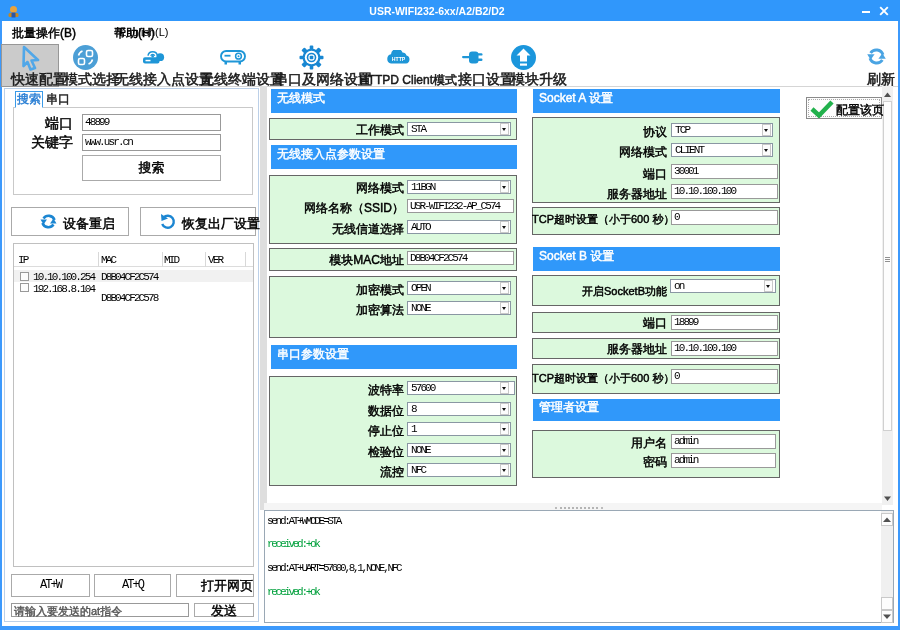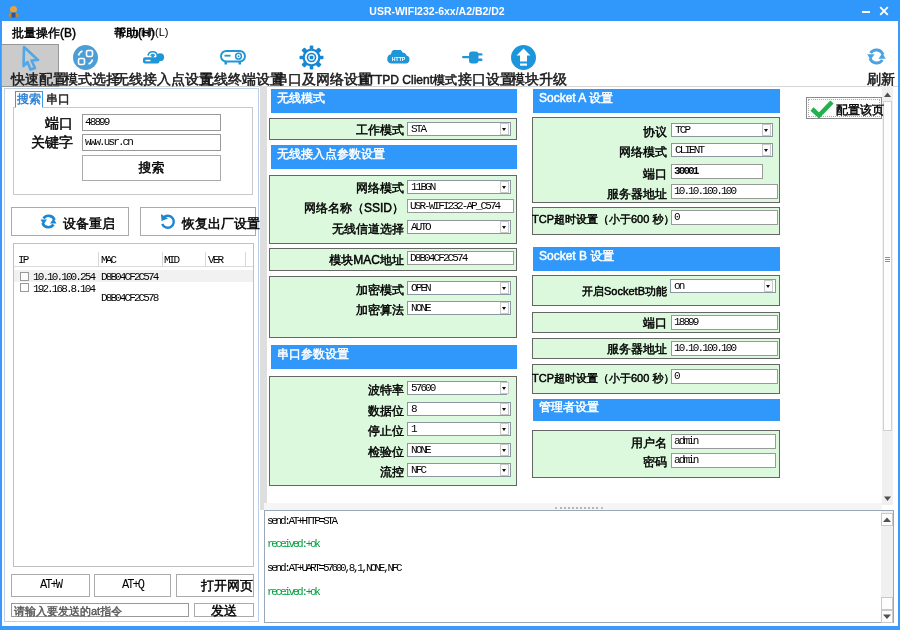--- a/index.html
+++ b/index.html
@@ -223,21 +223,21 @@
 <div class="lbl" style="left:269px;top:282px;width:135px;">加密模式</div>
 <div class="dd" style="left:407px;top:281px;width:104px;">OPEN</div>
 <div class="ddb" style="left:500px;top:282px;"></div>
 <div class="lbl" style="left:269px;top:302px;width:135px;">加密算法</div>
 <div class="dd" style="left:407px;top:301px;width:104px;">NONE</div>
 <div class="ddb" style="left:500px;top:302px;"></div>
 
 <div class="hdr" style="left:271px;top:345px;width:246px;">串口参数设置</div>
 <div class="gbox" style="left:269px;top:376px;width:248px;height:110px;"></div>
 <div class="lbl" style="left:269px;top:382px;width:135px;">波特率</div>
-<div class="dd" style="left:407px;top:381px;width:100px;">57600</div>
+<div class="dd" style="left:407px;top:381px;width:108px;">57600</div>
 <div class="ddb" style="left:500px;top:382px;"></div>
 <div class="lbl" style="left:269px;top:403px;width:135px;">数据位</div>
 <div class="dd" style="left:407px;top:402px;width:104px;">8</div>
 <div class="ddb" style="left:500px;top:403px;"></div>
 <div class="lbl" style="left:269px;top:423px;width:135px;">停止位</div>
 <div class="dd" style="left:407px;top:422px;width:104px;">1</div>
 <div class="ddb" style="left:500px;top:423px;"></div>
 <div class="lbl" style="left:269px;top:444px;width:135px;">检验位</div>
 <div class="dd" style="left:407px;top:443px;width:104px;">NONE</div>
 <div class="ddb" style="left:500px;top:444px;"></div>
@@ -247,21 +247,21 @@
 
 <div class="hdr" style="left:533px;top:89px;width:247px;">Socket A 设置</div>
 <div class="gbox" style="left:532px;top:117px;width:248px;height:86px;"></div>
 <div class="lbl" style="left:532px;top:124px;width:135px;">协议</div>
 <div class="dd" style="left:671px;top:123px;width:102px;">TCP</div>
 <div class="ddb" style="left:762px;top:124px;"></div>
 <div class="lbl" style="left:532px;top:144px;width:135px;">网络模式</div>
 <div class="dd" style="left:671px;top:143px;width:102px;">CLIENT</div>
 <div class="ddb" style="left:762px;top:144px;"></div>
 <div class="lbl" style="left:532px;top:166px;width:135px;">端口</div>
-<div class="inp" style="left:671px;top:164px;width:92px;font-weight:bold;">30001</div>
+<div class="inp" style="left:671px;top:164px;width:107px;">30001</div>
 <div class="lbl" style="left:532px;top:186px;width:135px;">服务器地址</div>
 <div class="inp" style="left:671px;top:184px;width:107px;">10.10.100.100</div>
 
 <div class="gbox" style="left:532px;top:207px;width:248px;height:28px;"></div>
 <div class="lbl" style="left:532px;top:212px;width:135px;font-size:11px;">TCP超时设置（小于600 秒）</div>
 <div class="inp" style="left:671px;top:210px;width:107px;">0</div>
 
 <div class="hdr" style="left:533px;top:247px;width:247px;">Socket B 设置</div>
 <div class="gbox" style="left:532px;top:275px;width:248px;height:31px;"></div>
 <div class="lbl" style="left:532px;top:284px;width:135px;font-size:11px;">开启SocketB功能</div>
@@ -288,21 +288,21 @@
 <div class="inp" style="left:671px;top:453px;width:105px;">admin</div>
 
 <div class="abs" style="left:806px;top:97px;width:76px;height:22px;border:1px solid #8a8a8a;background:#fdfdfd;"></div>
 <div class="abs" style="left:808px;top:99px;width:72px;height:18px;border:1px dotted #aaa;"></div>
 <svg class="abs" style="left:810px;top:100px;" width="24" height="18">
     <path d="M2 9 L9 15.5 L22 2" fill="none" stroke="#22b14c" stroke-width="4.5"></path>
   </svg>
 <div class="abs" style="left:836px;top:102px;font-size:12px;-webkit-text-stroke:0.45px #000;">配置该页</div>
 
 <div class="abs" style="left:264px;top:510px;width:630px;height:113px;border:1px solid #9aa8b5;background:#fff;"></div>
-<div class="log" style="left:267px;top:515px;">send:AT+HTTP=STA</div>
+<div class="log" style="left:267px;top:515px;">send:AT+WMODE=STA</div>
 <div class="log" style="left:267px;top:538px;color:#00a03c;">received:+ok</div>
 <div class="log" style="left:267px;top:562px;">send:AT+UART=57600,8,1,NONE,NFC</div>
 <div class="log" style="left:267px;top:586px;color:#00a03c;">received:+ok</div>
 
 <div class="abs" style="left:881px;top:511px;width:12px;height:111px;background:#f0f0f0;"></div>
 <div class="abs" style="left:881px;top:513px;width:12px;height:13px;background:#fdfdfd;border:1px solid #c9c9c9;"></div>
 <svg class="abs" style="left:883px;top:517px;" width="8" height="6">
     <path d="M0 5 L4 0.5 L8 5 Z" fill="#505050"></path>
   </svg>
 <div class="abs" style="left:881px;top:597px;width:12px;height:13px;background:#fdfdfd;border:1px solid #c9c9c9;"></div>

